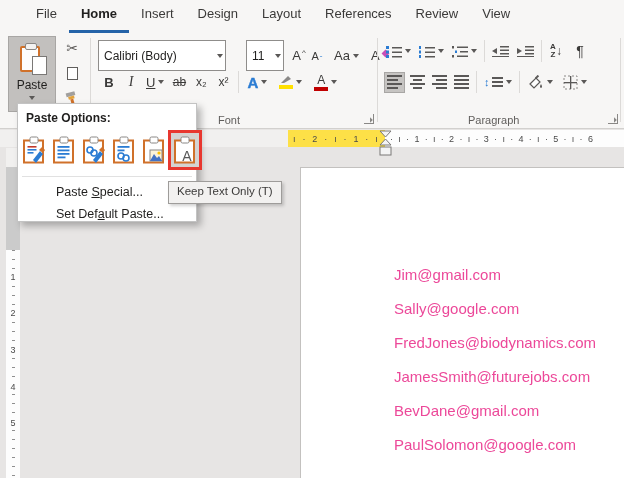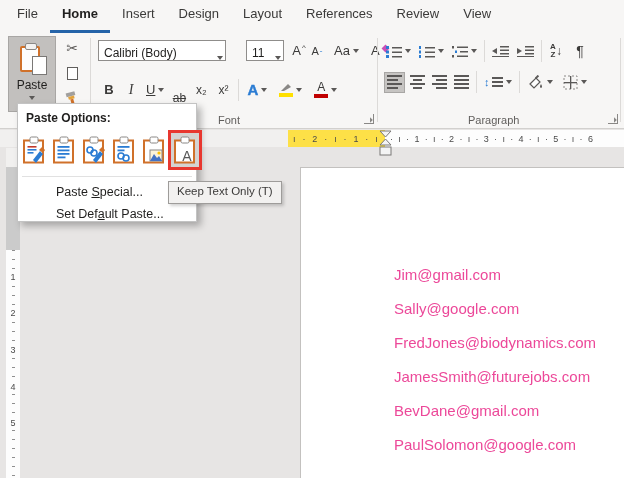--- a/index.html
+++ b/index.html
@@ -1,20 +1,20 @@
 <!DOCTYPE html>
 <html><head>
 <meta charset="utf-8">
 <style>
   html,body{margin:0;padding:0;background:#fff;}
   #app{position:relative;width:624px;height:478px;overflow:hidden;
        font-family:"Liberation Sans",sans-serif;background:#e7e5e4;-webkit-font-smoothing:antialiased;}
 
   
-  .tabbar{position:absolute;left:0;top:0;width:624px;height:33px;background:#f7f6f5;display:flex;align-items:flex-end;padding-left:5px;box-sizing:border-box;}
+  .tabbar{position:absolute;left:0;top:0;width:624px;height:33px;background:#f7f6f5;display:flex;align-items:flex-end;padding-left:24px;box-sizing:border-box;}
   .tab{height:29px;line-height:26px;padding:0 12px;font-size:13px;color:#3b3a39;border-bottom:3px solid transparent;cursor:default;}
   .tab.active{color:#201f1e;font-weight:700;border-bottom:3px solid #2563a8;}
 
   
   .ribbon{position:absolute;left:0;top:33px;width:624px;height:96px;background:#f7f6f5;border-bottom:1px solid #d2d0ce;box-sizing:border-box;}
   .vsep{position:absolute;top:5px;height:84px;width:1px;background:#dcdad8;}
   .grp-label{position:absolute;bottom:2px;font-size:11px;color:#605e5c;}
   .launcher{position:absolute;bottom:4px;width:9px;height:9px;border-left:1px solid #8a8886;border-top:1px solid #8a8886;transform:rotate(180deg);}
   .launcher::after{content:"";position:absolute;left:1px;top:1px;border-left:4px solid #8a8886;border-top:4px solid transparent;border-bottom:0;transform:rotate(45deg);}
 
@@ -30,30 +30,30 @@
 
   .smallcol{position:absolute;left:60px;top:4px;width:26px;display:flex;flex-direction:column;gap:3px;}
   .sbtn{width:24px;height:22px;display:flex;align-items:center;justify-content:center;color:#5f5d5b;font-size:14px;cursor:pointer;}
   .copy-ic{position:relative;width:9px;height:11px;border:1px solid #605e5c;background:#fff;}
   .copy-ic::before{content:"";position:absolute;left:2px;top:-4px;width:9px;height:11px;border:1px solid #605e5c;background:#f7f6f5;z-index:-1;}
   .painter-ic{transform:rotate(-15deg);}
 
   
   .row1{position:absolute;top:7px;display:flex;align-items:center;}
   .row2{position:absolute;top:38px;display:flex;align-items:center;}
-  .combo{display:flex;align-items:flex-end;justify-content:space-between;background:#fff;border:1px solid #8f8d8b;height:21px;font-size:12px;color:#201f1e;padding:0 2px 0 5px;box-sizing:border-box;cursor:pointer;}
+  .combo{display:flex;align-items:center;justify-content:space-between;background:#fff;border:1px solid #8f8d8b;height:31px;font-size:12px;color:#201f1e;padding:0 2px 0 5px;box-sizing:border-box;cursor:pointer;}
   .rbtn{display:flex;align-items:flex-end;justify-content:center;min-width:18px;height:21px;padding:0 2px;font-size:13px;color:#3b3a39;cursor:pointer;box-sizing:border-box;}
   .rbtn.c{align-items:center;}
   .glyphA{font-size:13px;color:#3b3a39;}
   .caret-up{font-size:8px;color:#3b3a39;margin:-6px 0 0 1px;}
   .caret-dn{font-size:8px;color:#2b7cd3;margin:6px 0 0 1px;}
   .b{font-weight:700;}
   .i{font-family:"Liberation Serif",serif;font-style:italic;font-size:14px;}
   .u{text-decoration:underline;}
-  .st{text-decoration:line-through;font-size:12px;margin-top:16px;}
+  .st{text-decoration:line-through;font-size:12px;}
   .fx{color:#2b7cd3;font-weight:700;-webkit-text-stroke:.4px #2b7cd3;}
   .stack{display:flex;flex-direction:column;align-items:center;line-height:1;}
   .cbar{width:14px;height:4px;margin-top:1px;}
   .eraser{width:7px;height:7px;background:#c94fb6;transform:rotate(45deg) scale(.8);margin:-4px 0 0 2px;}
 
   
   .lines{display:flex;flex-direction:column;gap:2.5px;width:15px;}
   .lines i{display:block;height:1.6px;background:#5a5857;}
   .al-c i{margin:0 auto;}
   .al-r i{margin-left:auto;}

